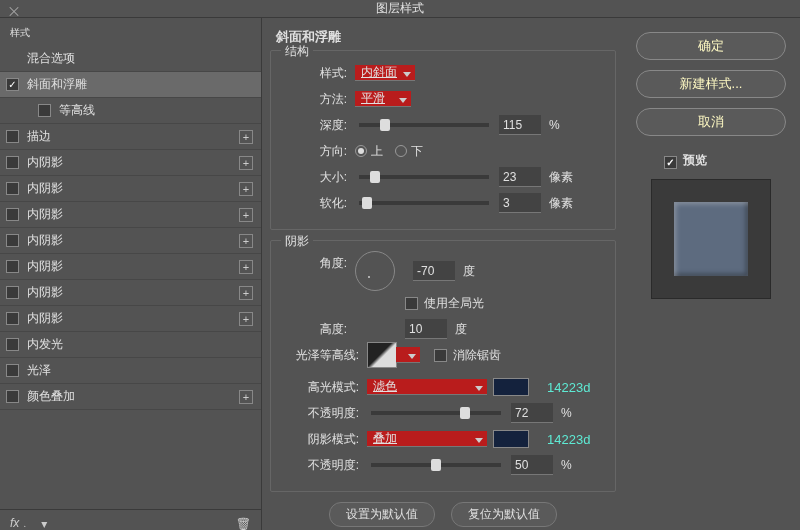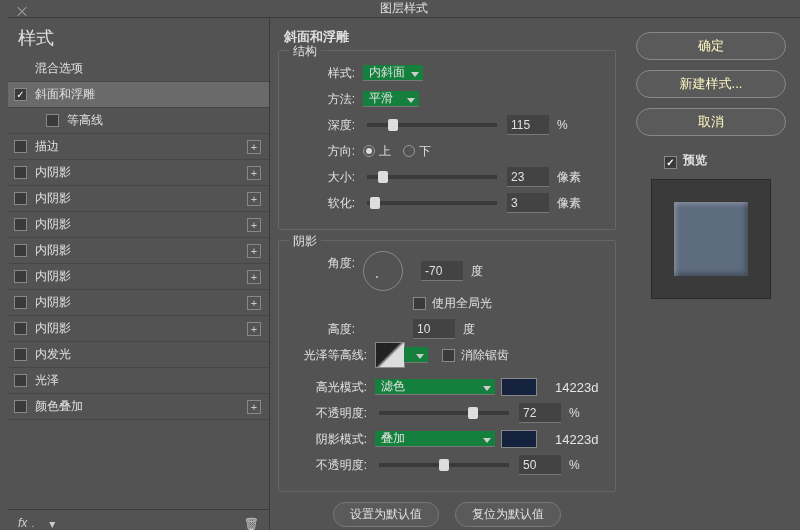--- a/index.html
+++ b/index.html
@@ -1,58 +1,58 @@
 <!DOCTYPE html>
 <html><head>
 <meta charset="utf-8">
 <style>
 * { box-sizing: border-box; margin: 0; padding: 0; font-family: "Microsoft YaHei", sans-serif; }
 body { background: #535353; color: #e0e0e0; font-size: 12px; width: 800px; height: 530px; overflow: hidden; }
-.dialog { width: 800px; height: 530px; display: flex; flex-direction: column; padding-left: 8px; }
+.dialog { width: 800px; height: 530px; display: flex; flex-direction: column; }
 .titlebar { height: 24px; background: #535353; display: flex; align-items: center; justify-content: center; position: relative; border-bottom: 1px solid #3a3a3a; }
 .titlebar .close { position: absolute; left: 8px; top: 6px; width: 10px; height: 10px; }
 .titlebar .close::before, .titlebar .close::after { content: ""; position: absolute; width: 12px; height: 1px; background: #aaa; top: 5px; left: 0; }
 .titlebar .close::before { transform: rotate(45deg); }
 .titlebar .close::after { transform: rotate(-45deg); }
 .body { flex: 1; display: flex; background: #535353; }
 .sidebar { width: 262px; border-right: 1px solid #3a3a3a; display: flex; flex-direction: column; }
-.sidebar-header { padding: 8px 10px 6px; font-size: 18px; }
+.sidebar-header { padding: 8px 10px 6px; font-size: 10px; }
 .style-list { flex: 1; overflow-y: auto; }
 .style-item { height: 26px; display: flex; align-items: center; padding: 0 8px 0 6px; border-bottom: 1px solid #474747; cursor: pointer; }
 .style-item.sub { padding-left: 38px; }
 .style-item.selected { background: #6a6a6a; }
 .style-item .chk { width: 13px; height: 13px; border: 1px solid #888; background: #3a3a3a; margin-right: 8px; flex-shrink: 0; display: flex; align-items: center; justify-content: center; }
 .style-item .chk.checked::after { content: "✓"; color: #fff; font-size: 10px; }
 .style-item .label { flex: 1; }
 .style-item .add { width: 14px; height: 14px; border: 1px solid #888; display: flex; align-items: center; justify-content: center; font-size: 11px; color: #ccc; }
 .sidebar-footer { height: 28px; border-top: 1px solid #3a3a3a; display: flex; align-items: center; padding: 0 10px; gap: 10px; color: #ccc; }
 .sidebar-footer .spacer { flex: 1; }
 .main { flex: 1; display: flex; }
 .settings { flex: 1; padding: 10px 14px 10px 8px; }
 .panel-title { font-size: 13px; font-weight: bold; margin-bottom: 4px; padding-left: 6px; }
 .group { border: 1px solid #666; border-radius: 2px; padding: 10px 12px 12px; margin-bottom: 10px; position: relative; }
 .group-title { position: absolute; top: -8px; left: 10px; background: #535353; padding: 0 4px; font-size: 12px; }
 .row { display: flex; align-items: center; height: 24px; margin-bottom: 2px; }
 .row .lbl { width: 64px; text-align: right; margin-right: 8px; }
 .row .lbl2 { width: 76px; text-align: right; margin-right: 8px; }
-.select { background: #15803d; border: none; border-bottom: 1px solid #777; color: #e0e0e0; height: 16px; padding: 0 18px 0 6px; position: relative; display: inline-flex; align-items: center; min-width: 56px; }
+.select { background: #b91c1c; border: none; border-bottom: 1px solid #777; color: #e0e0e0; height: 16px; padding: 0 18px 0 6px; position: relative; display: inline-flex; align-items: center; min-width: 56px; text-decoration: underline; }
 .select .caret { position: absolute; right: 4px; top: 7px; width: 0; height: 0; border-left: 4px solid transparent; border-right: 4px solid transparent; border-top: 5px solid #ccc; }
 .slider { flex: 1; height: 4px; background: #3a3a3a; position: relative; margin: 0 10px 0 4px; max-width: 130px; }
 .slider .thumb { position: absolute; top: -4px; width: 10px; height: 12px; background: #ddd; border-radius: 2px; transform: translateX(-50%); }
 .numbox { width: 42px; height: 20px; background: #434343; border: none; border-bottom: 1px solid #777; color: #e0e0e0; text-align: left; padding: 0 4px; font-size: 12px; }
 .unit { margin-left: 8px; min-width: 24px; }
 .radio { width: 12px; height: 12px; border: 1px solid #999; border-radius: 50%; margin-right: 4px; display: inline-flex; align-items: center; justify-content: center; }
 .radio.on::after { content: ""; width: 6px; height: 6px; background: #ddd; border-radius: 50%; }
 .dial { width: 40px; height: 40px; border: 1px solid #888; border-radius: 50%; position: relative; margin-right: 10px; }
 .dial::after { content: ""; position: absolute; width: 2px; height: 2px; background: #ccc; border-radius: 50%; top: 24px; left: 12px; }
 .chk2 { width: 13px; height: 13px; border: 1px solid #888; background: #3a3a3a; margin-right: 6px; display: inline-flex; align-items: center; justify-content: center; }
 .chk2.checked::after { content: "✓"; color: #fff; font-size: 10px; }
 .contour { width: 30px; height: 26px; background: linear-gradient(135deg, #222 0%, #222 45%, #ddd 55%, #ddd 100%); border: 1px solid #888; }
 .swatch { width: 36px; height: 18px; border: 1px solid #888; background: #14223d; margin-left: 6px; }
-.color-label { margin-left: 18px; color: #e5e5e5; font-size: 13px; }
+.color-label { margin-left: 18px; color: #5eead4; font-size: 13px; }
 .btn-row { display: flex; gap: 16px; justify-content: center; margin-top: 6px; }
 .btn { background: #5a5a5a; border: 1px solid #777; border-radius: 12px; padding: 3px 16px; color: #e0e0e0; cursor: pointer; font-size: 12px; }
 .right { width: 170px; padding: 14px 12px 0 4px; display: flex; flex-direction: column; align-items: center; }
 .rbtn { width: 150px; height: 28px; border: 1px solid #888; border-radius: 14px; background: #5a5a5a; color: #fef9c3; margin-bottom: 10px; display: flex; align-items: center; justify-content: center; cursor: pointer; font-size: 13px; }
 .preview-row { display: flex; align-items: flex-end; margin: 6px 0 10px; align-self: flex-start; padding-left: 30px; font-weight: bold; }
 .preview-box { width: 120px; height: 120px; background: #3a3a3a; border: 1px solid #2a2a2a; display: flex; align-items: center; justify-content: center; }
 .preview-inner { width: 74px; height: 74px; background: #5d6b7f; box-shadow: inset 2px 2px 5px rgba(255,255,255,0.3), inset -2px -2px 5px rgba(0,0,0,0.4); }
 .wide-select { min-width: 120px; }
 </style>
 </head>

